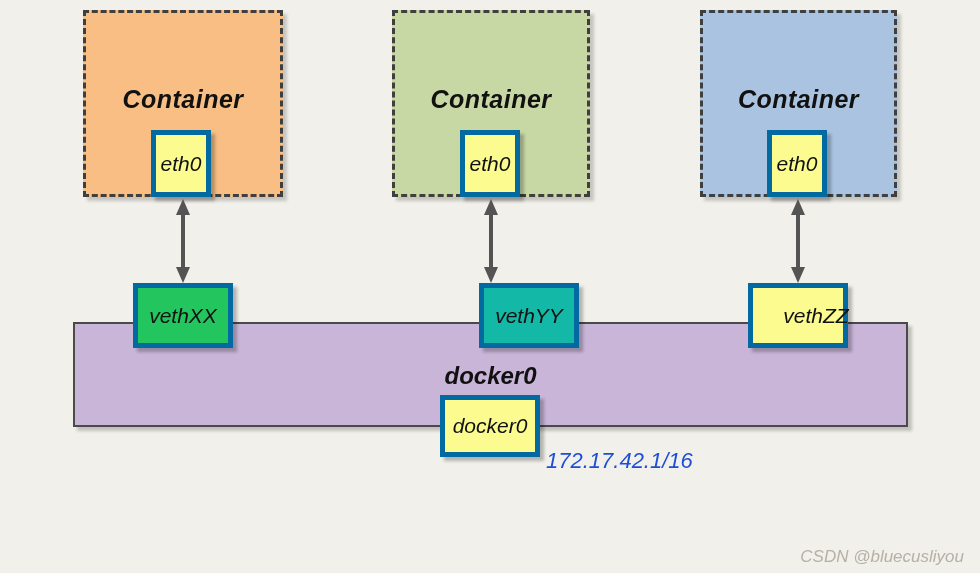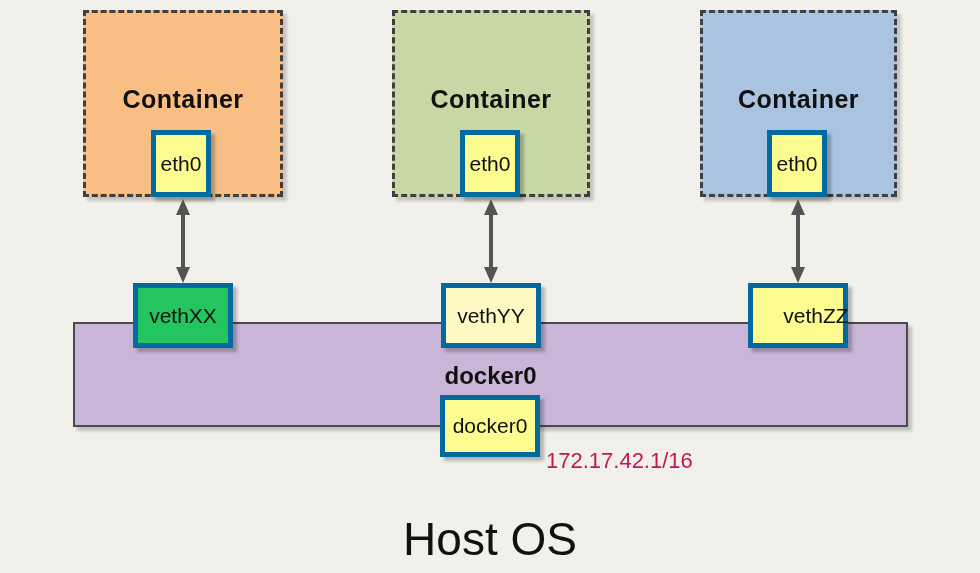--- a/index.html
+++ b/index.html
@@ -3,20 +3,21 @@
 <meta charset="utf-8">
 <style>
   * { margin: 0; padding: 0; box-sizing: border-box; }
   html, body { width: 980px; height: 573px; }
   body { font-family: "Liberation Sans", sans-serif; overflow: hidden; }
 
   .diagram {
     position: relative;
     width: 980px;
     height: 573px;
+    font-style: italic;
   }
 
   .container-box {
     position: absolute;
     top: 10px;
     height: 187px;
     border: 3px dashed #3f3f3f;
     box-shadow: 4px 4px 3px rgba(0,0,0,0.18);
   }
   .c1 { left: 83px;  width: 200px; }
@@ -83,21 +84,21 @@
     color: #111;
   }
 
   .docker0-box { width: 100px; height: 62px; left: 440px; top: 395px; }
 
   .bridge-ip {
     position: absolute;
     left: 546px;
     top: 448px;
     font-size: 22px;
-    color: #be185d;
+    color: #1d4ed8;
   }
 
   .host-label {
     position: absolute;
     left: 0; right: 0;
     top: 512px;
     text-align: center;
     font-size: 46px;
     color: #111;
   }
@@ -144,21 +145,21 @@
     <line x1="10" y1="12" x2="10" y2="72" stroke="currentColor" stroke-width="4"></line>
     <polygon points="10,0 3,16 17,16" fill="currentColor"></polygon>
     <polygon points="10,84 3,68 17,68" fill="currentColor"></polygon>
   </svg>
 
   <div class="bridge-bar" style="background-color: rgb(200, 181, 216);">
     <div class="bridge-label">docker0</div>
   </div>
 
   <div class="note veth-box veth1" style="background-color: #22c55e;">vethXX</div>
-  <div class="note veth-box veth2" style="background-color: #fef9c3;">vethYY</div>
+  <div class="note veth-box veth2" style="background-color: #14b8a6; margin-left: 38px;">vethYY</div>
   <div class="note veth-box veth3" style="background-color: rgb(251, 251, 144);">vethZZ</div>
 
   <div class="note docker0-box" style="background-color: rgb(251, 251, 144);">docker0</div>
   <div class="bridge-ip">172.17.42.1/16</div>
 
-  <div class="host-label">Host OS</div>
 
+  <div class="watermark">CSDN @bluecusliyou</div>
 </div>
 
 </body></html>

